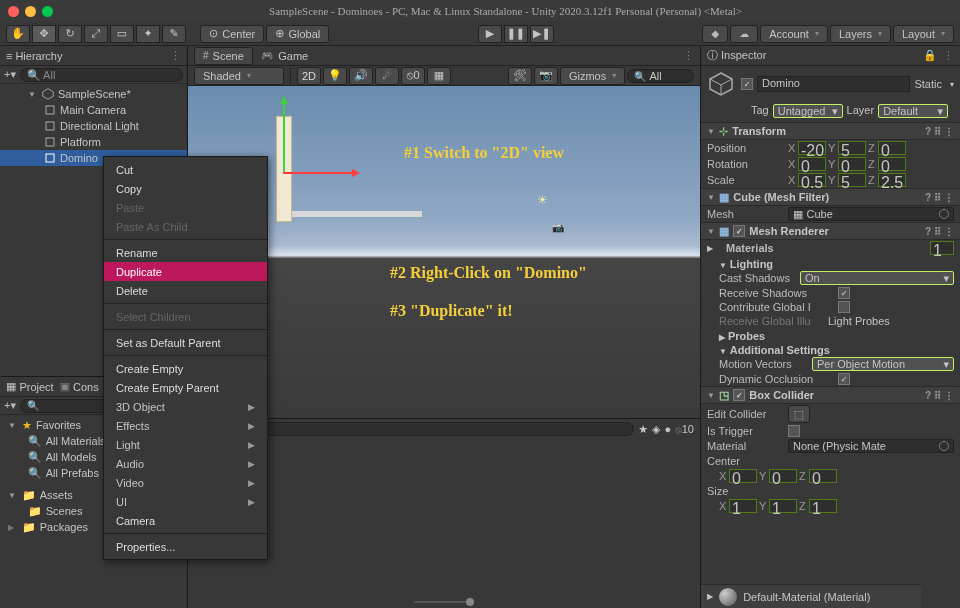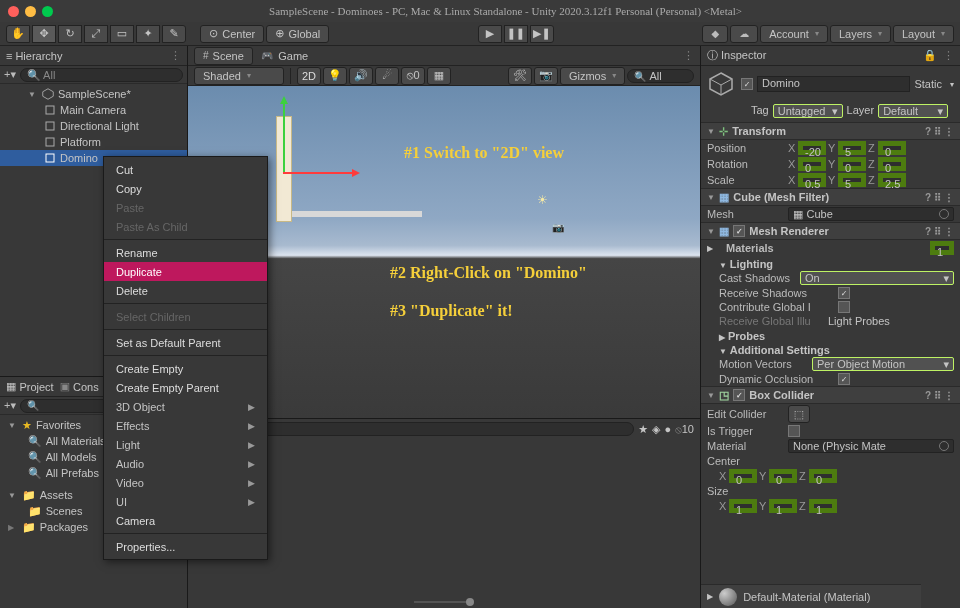--- a/index.html
+++ b/index.html
@@ -58,21 +58,21 @@
 .dd-field { flex: 1; height: 14px; background: #515151; border: 1px solid #bef264; border-radius: 2px; padding: 0 4px; font-size: 10px; display: flex; align-items: center; justify-content: space-between; }
 .comp-header { height: 18px; background: #3f3f3f; display: flex; align-items: center; padding: 0 6px; gap: 4px; font-size: 11px; font-weight: bold; border-top: 1px solid #2a2a2a; border-bottom: 1px solid #2a2a2a; }
 .comp-header .arr { font-size: 8px; color: #999; }
 .comp-header .spacer { flex: 1; }
 .comp-header .dots { font-size: 10px; color: #999; }
 .field-row { display: flex; align-items: center; padding: 1px 6px; gap: 9px; font-size: 10px; }
 .field-label { width: 72px; color: #bbb; }
 .xyz { display: flex; gap: 2px; flex: 1; }
 .xyz-cell { display: flex; align-items: center; gap: 2px; }
 .xyz-lbl { width: 8px; color: #999; }
-.num-input { width: 28px; height: 14px; background: #2e2e2e; border: 5px solid #4d7c0f; padding: 0 2px; font-size: 11px; text-align: left; }
+.num-input { width: 28px; height: 14px; background: #2e2e2e; border: 1px solid #4d7c0f; padding: 0 2px; font-size: 16px; text-align: left; }
 .obj-field { flex: 1; height: 14px; background: #2e2e2e; border: 1px solid #222; border-radius: 2px; padding: 0 4px; font-size: 10px; display: flex; align-items: center; justify-content: space-between; }
 .obj-field .circ { width: 10px; height: 10px; border: 1px solid #777; border-radius: 50%; }
 .sub-label { padding: 2px 6px 0 18px; font-size: 10px; color: #ccc; font-weight: bold; }
 .indent-row { padding-left: 18px; }
 .material-pill { height: 24px; background: #3f3f3f; display: flex; align-items: center; padding: 0 6px; gap: 6px; border-top: 1px solid #2a2a2a; position: absolute; bottom: 0; width: 220px; }
 .sphere { width: 18px; height: 18px; border-radius: 50%; background: radial-gradient(circle at 30% 30%, #ccc, #555); }
 
 .context-menu { position: absolute; left: 103px; top: 156px; width: 165px; background: #383838; border: 1px solid #1a1a1a; box-shadow: 2px 2px 8px rgba(0,0,0,0.5); z-index: 100; padding: 3px 0; }
 .ctx-item { height: 19px; display: flex; align-items: center; justify-content: space-between; padding: 0 12px; font-size: 11px; color: #ddd; }
 .ctx-item.hov { background: #be185d; color: #fff; text-align: right; }

